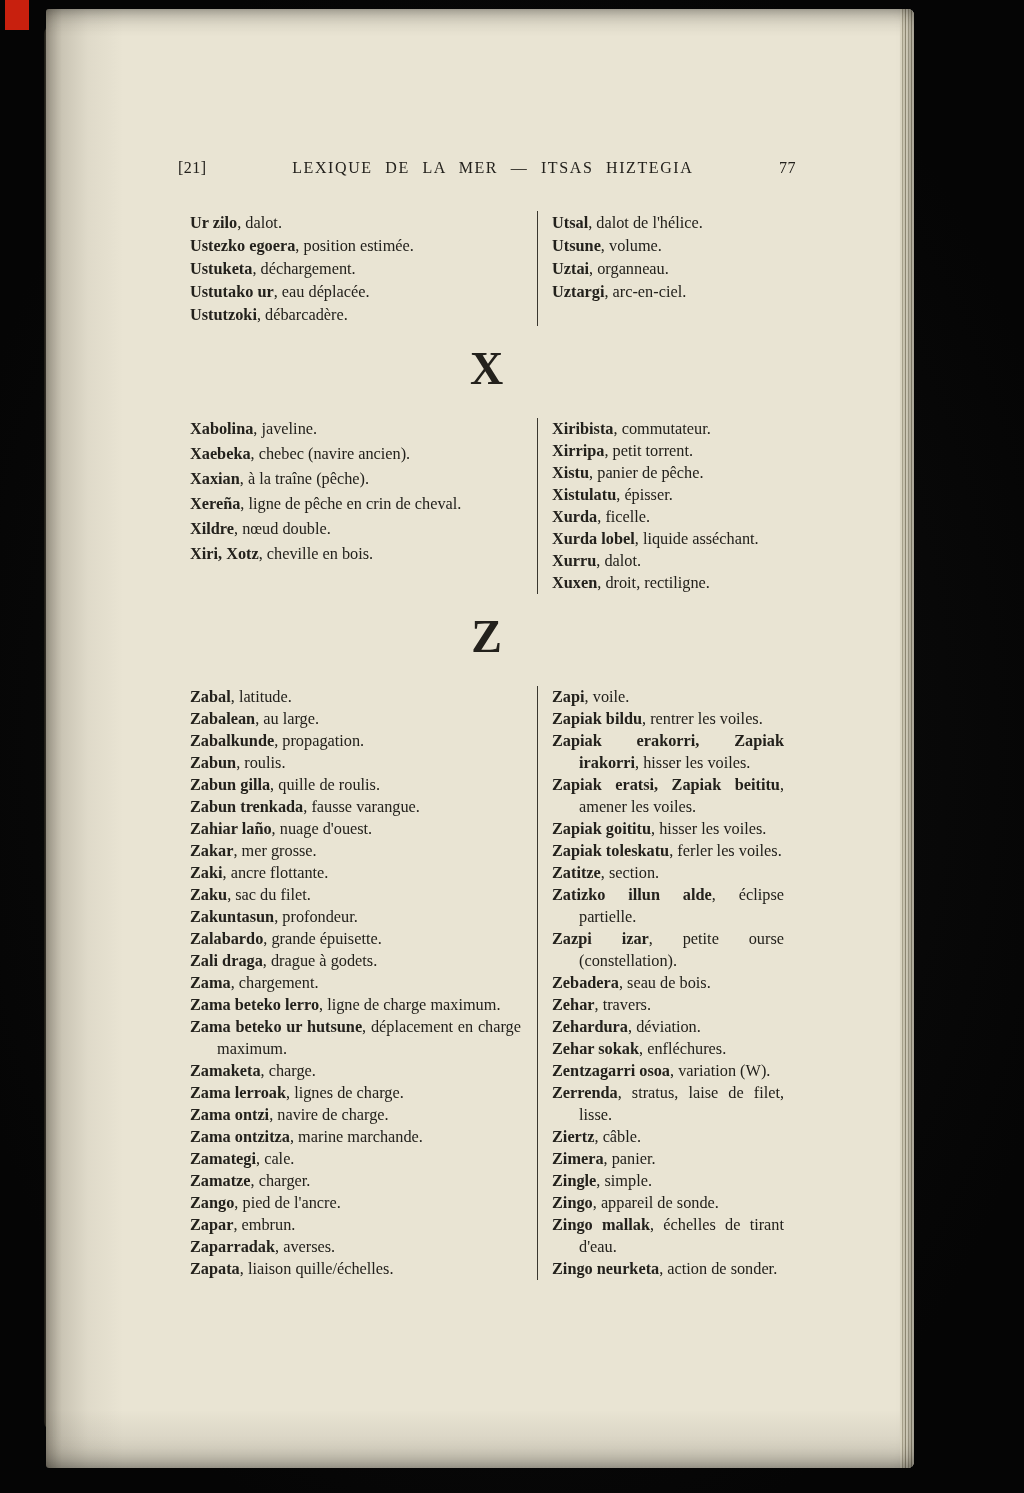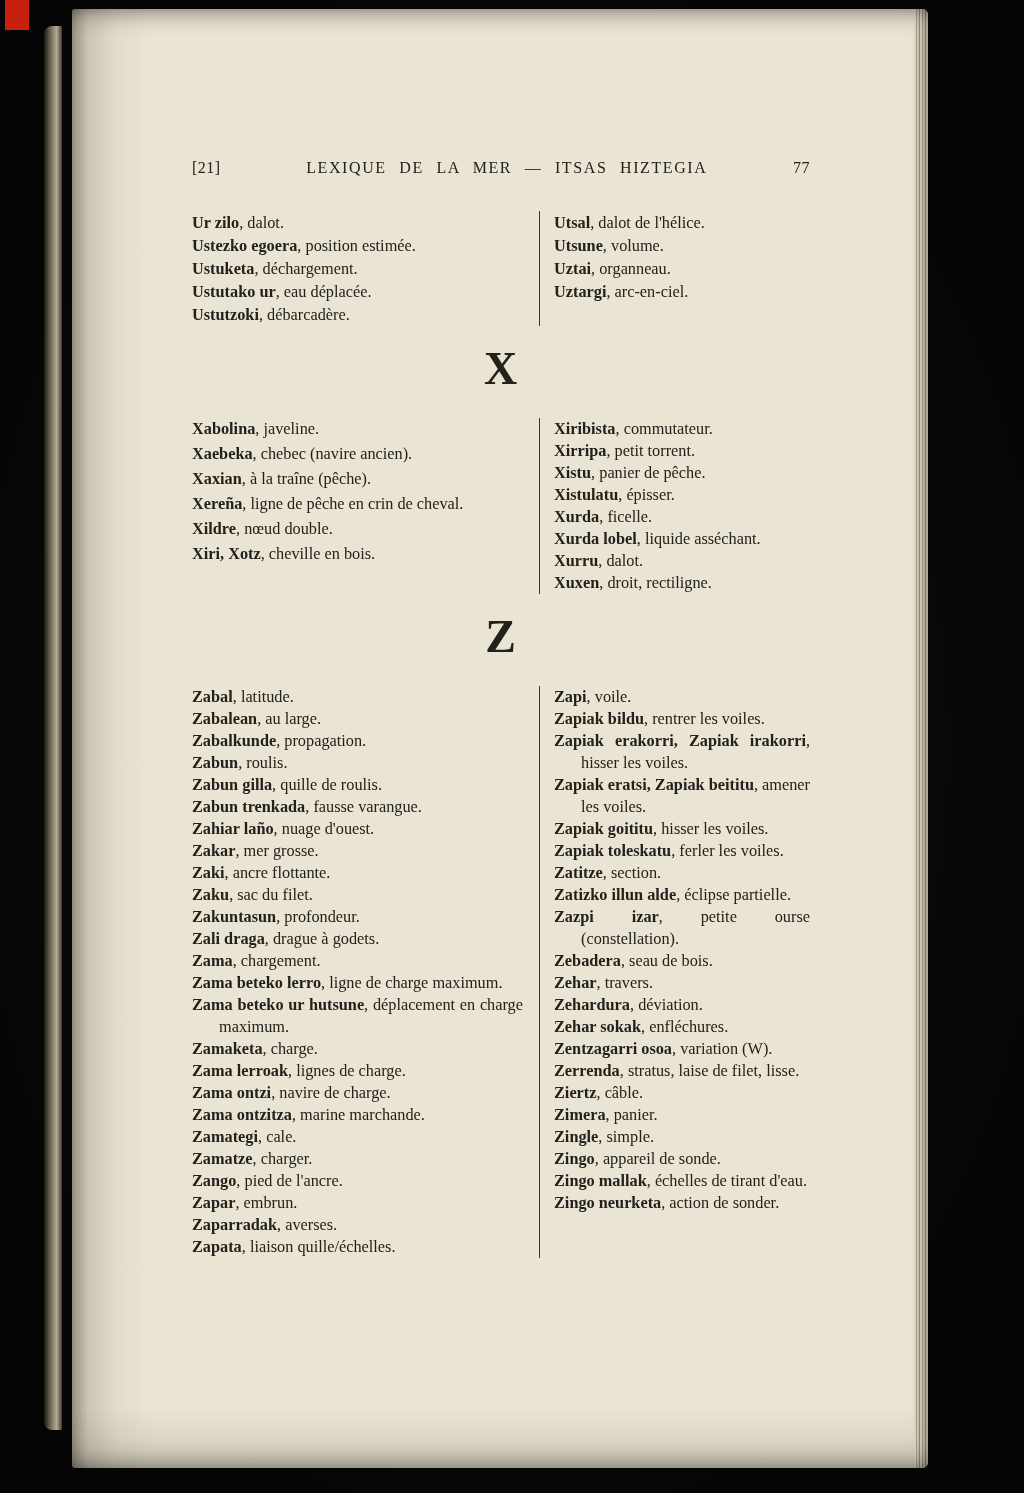--- a/index.html
+++ b/index.html
@@ -7,44 +7,44 @@
 
   .scan{position:absolute;inset:0;background:
     radial-gradient(ellipse at 50% 50%, #111 0%, #050505 80%);}
 
   .red-mark{position:absolute;left:5px;top:0;width:24px;height:30px;background:#c8200e;box-shadow:0 34px 0 -26px #7e1406;}
 
   .facing-page-edge{position:absolute;left:44px;top:26px;width:18px;height:1404px;
     background:linear-gradient(90deg,#1a1813 0%,#6b6553 35%,#b3ac95 70%,#3c382e 100%);
     border-radius:8px 0 0 8px;}
 
-  .book-page{position:absolute;left:72px;top:9px;width:856px;height:1459px;
+  .book-page{position:absolute;left:46px;top:9px;width:856px;height:1459px;
     background:
       linear-gradient(90deg, rgba(40,32,20,.38) 0px, rgba(40,32,20,.16) 16px, rgba(40,32,20,.05) 42px, rgba(40,32,20,0) 78px),
       linear-gradient(180deg, rgba(30,25,15,.10) 0, rgba(30,25,15,0) 28px, rgba(30,25,15,0) 96%, rgba(30,25,15,.14) 100%),
       #e9e4d3;
-    border-radius:3px 6px 6px 3px;}
+    border-radius:3px 6px 6px 3px;padding-left:12px;}
 
   .page-edge-right{position:absolute;right:0;top:0;width:14px;height:100%;
     background:repeating-linear-gradient(90deg,#ddd7c3 0 2px,#a49d87 2px 3px,#cfc9b4 3px 5px,#8d8670 5px 6px);
     border-radius:0 6px 6px 0;opacity:.9;}
 
   .page-vignette{position:absolute;inset:0;pointer-events:none;border-radius:3px 6px 6px 0;
     box-shadow:inset 0 12px 20px -14px rgba(0,0,0,.55),
                inset 0 -16px 26px -16px rgba(0,0,0,.5),
                inset -12px 0 18px -14px rgba(0,0,0,.4);}
 
   .page-inner{position:relative;padding:150px 118px 0 120px;color:#23211c;}
 
   .page-header{display:flex;justify-content:space-between;align-items:baseline;
     font-size:16px;margin-bottom:34px;}
   .page-header .hdr-title{letter-spacing:1.6px;word-spacing:7px;}
   .page-header .hdr-num{letter-spacing:.5px;}
 
-  .dict-section{margin:0;}
+  .dict-section{margin:12px;}
   .section-letter{font-size:46px;font-weight:bold;text-align:center;line-height:1;
     margin:20px 0 26px 0;letter-spacing:1px;}
 
   .columns{display:flex;align-items:stretch;}
   .col{box-sizing:border-box;}
   .col.left{width:347px;padding-right:16px;}
   .col.right{flex:1;border-left:1px solid #3a372f;padding-left:14px;}
 
   .entry{margin:0;font-size:16.3px;line-height:22px;text-align:justify;
     padding-left:27px;text-indent:-27px;}
@@ -120,20 +120,21 @@
                 <p class="entry"><b>Zabalean</b><span>, au large.</span></p>
                 <p class="entry"><b>Zabalkunde</b><span>, propagation.</span></p>
                 <p class="entry"><b>Zabun</b><span>, roulis.</span></p>
                 <p class="entry"><b>Zabun gilla</b><span>, quille de roulis.</span></p>
                 <p class="entry"><b>Zabun trenkada</b><span>, fausse varangue.</span></p>
                 <p class="entry"><b>Zahiar laño</b><span>, nuage d'ouest.</span></p>
                 <p class="entry"><b>Zakar</b><span>, mer grosse.</span></p>
                 <p class="entry"><b>Zaki</b><span>, ancre flottante.</span></p>
                 <p class="entry"><b>Zaku</b><span>, sac du filet.</span></p>
                 <p class="entry"><b>Zakuntasun</b><span>, profondeur.</span></p>
+                <p class="entry"><b>Zalabardo</b><span>, grande épuisette.</span></p>
                 <p class="entry"><b>Zali draga</b><span>, drague à godets.</span></p>
                 <p class="entry"><b>Zama</b><span>, chargement.</span></p>
                 <p class="entry"><b>Zama beteko lerro</b><span>, ligne de charge maximum.</span></p>
                 <p class="entry"><b>Zama beteko ur hutsune</b><span>, déplacement en charge maximum.</span></p>
                 <p class="entry"><b>Zamaketa</b><span>, charge.</span></p>
                 <p class="entry"><b>Zama lerroak</b><span>, lignes de charge.</span></p>
                 <p class="entry"><b>Zama ontzi</b><span>, navire de charge.</span></p>
                 <p class="entry"><b>Zama ontzitza</b><span>, marine marchande.</span></p>
                 <p class="entry"><b>Zamategi</b><span>, cale.</span></p>
                 <p class="entry"><b>Zamatze</b><span>, charger.</span></p>

